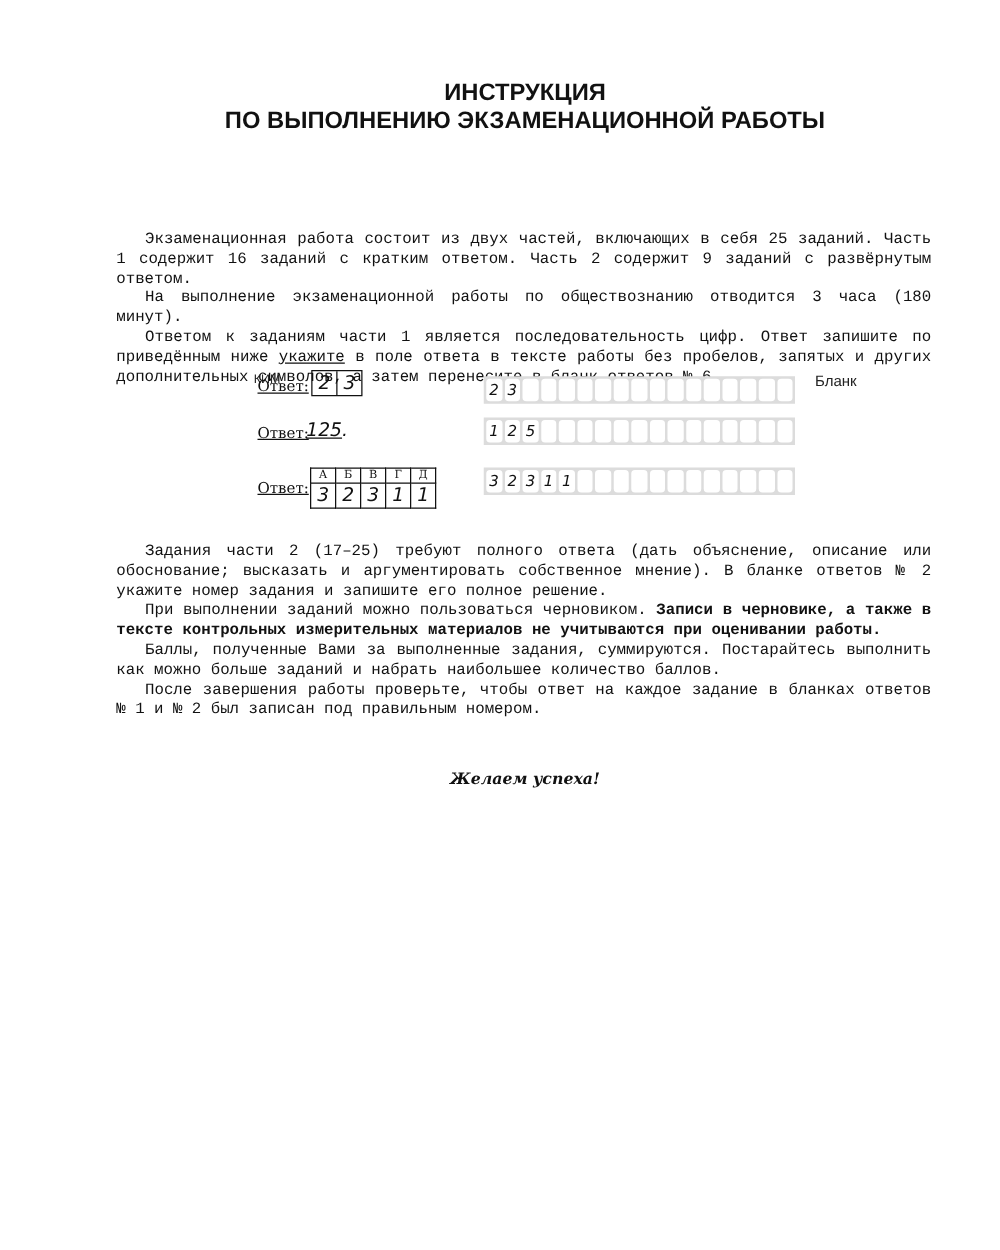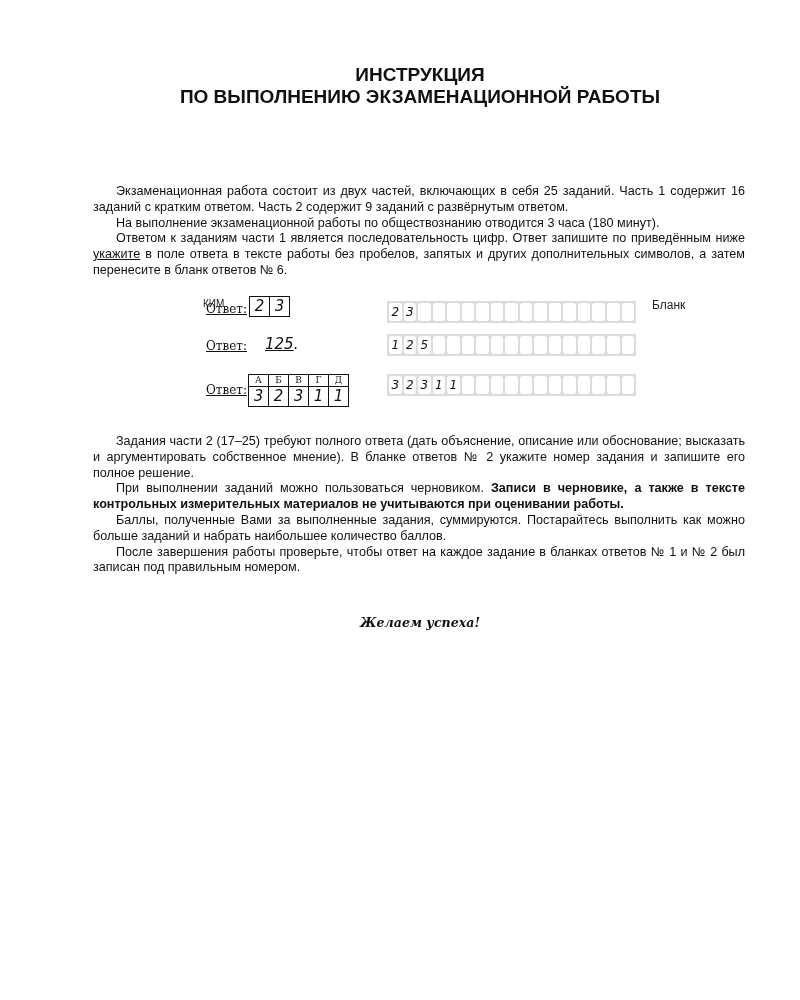--- a/index.html
+++ b/index.html
@@ -1,35 +1,35 @@
 <!DOCTYPE html>
 <html><head>
 <meta charset="utf-8">
 <style>
   html, body { margin: 0; padding: 0; background: #ffffff; }
   body { width: 800px; height: 1000px; position: relative; overflow: hidden; color: #111; }
   .title { position: absolute; left: 0; width: 840px; text-align: center; font-family: "Liberation Sans", sans-serif; font-weight: bold; font-size: 19px; line-height: 22px; }
   .t1 { top: 64px; }
   .t2 { top: 86px; }
-  .text { position: absolute; left: 93px; width: 652px; font-family: Liberation Sans, sans-serif; font-size: 12.6px; line-height: 15.8px; text-align: justify; }
+  .text { position: absolute; left: 93px; width: 652px; font-family: Liberation Mono, monospace; font-size: 12.6px; line-height: 15.8px; text-align: justify; }
   .text p { margin: 0; text-indent: 23px; }
   .u { text-decoration: underline; }
   .b { font-weight: bold; }
   .p1 { top: 184px; }
   .p2 { top: 434px; }
   .label-small { position: absolute; font-family: "Liberation Sans", sans-serif; font-size: 10px; color: #222; }
   .ans-label { position: absolute; font-family: "DejaVu Serif", serif; font-size: 12px; text-decoration: underline; }
   .kim-box { position: absolute; display: flex; border: 1.5px solid #111; }
   .kim-cell { width: 19px; height: 19px; border-right: 1.5px solid #111; font-family: "DejaVu Sans", sans-serif; font-style: italic; font-size: 15px; text-align: center; line-height: 19px; }
   .kim-cell:last-child { border-right: none; }
   .kim-grid { position: absolute; border: 1.5px solid #111; border-collapse: collapse; }
   .kim-grid td { border: 1.5px solid #111; width: 19px; text-align: center; padding: 0; }
   .kim-grid .hd { font-family: "DejaVu Serif", serif; font-size: 9px; height: 11px; line-height: 11px; }
   .kim-grid .vl { font-family: "DejaVu Sans", sans-serif; font-style: italic; font-size: 15px; height: 19px; line-height: 19px; }
-  .ans-125 { position: absolute; font-family: "DejaVu Sans", sans-serif; font-style: italic; font-size: 15px; margin-left: 20px; }
+  .ans-125 { position: absolute; font-family: "DejaVu Sans", sans-serif; font-style: italic; font-size: 15px; }
   .ans-125 .v { text-decoration: underline; }
   .blank-row { position: absolute; left: 387px; width: 249px; height: 22px; background: #dcdcdc; display: flex; padding: 2px 2px; box-sizing: border-box; gap: 2px; }
   .blank-cell { flex: 1; background: #fff; border-radius: 3px; font-family: "DejaVu Sans", sans-serif; font-style: italic; font-size: 12px; line-height: 18px; text-align: center; }
   .closing { position: absolute; top: 615px; left: 0; width: 840px; text-align: center; font-family: "DejaVu Serif", serif; font-weight: bold; font-style: italic; font-size: 12.6px; }
 </style>
 </head>
 <body>
 
 <div class="title t1">ИНСТРУКЦИЯ</div>
 <div class="title t2">ПО ВЫПОЛНЕНИЮ ЭКЗАМЕНАЦИОННОЙ РАБОТЫ</div>

